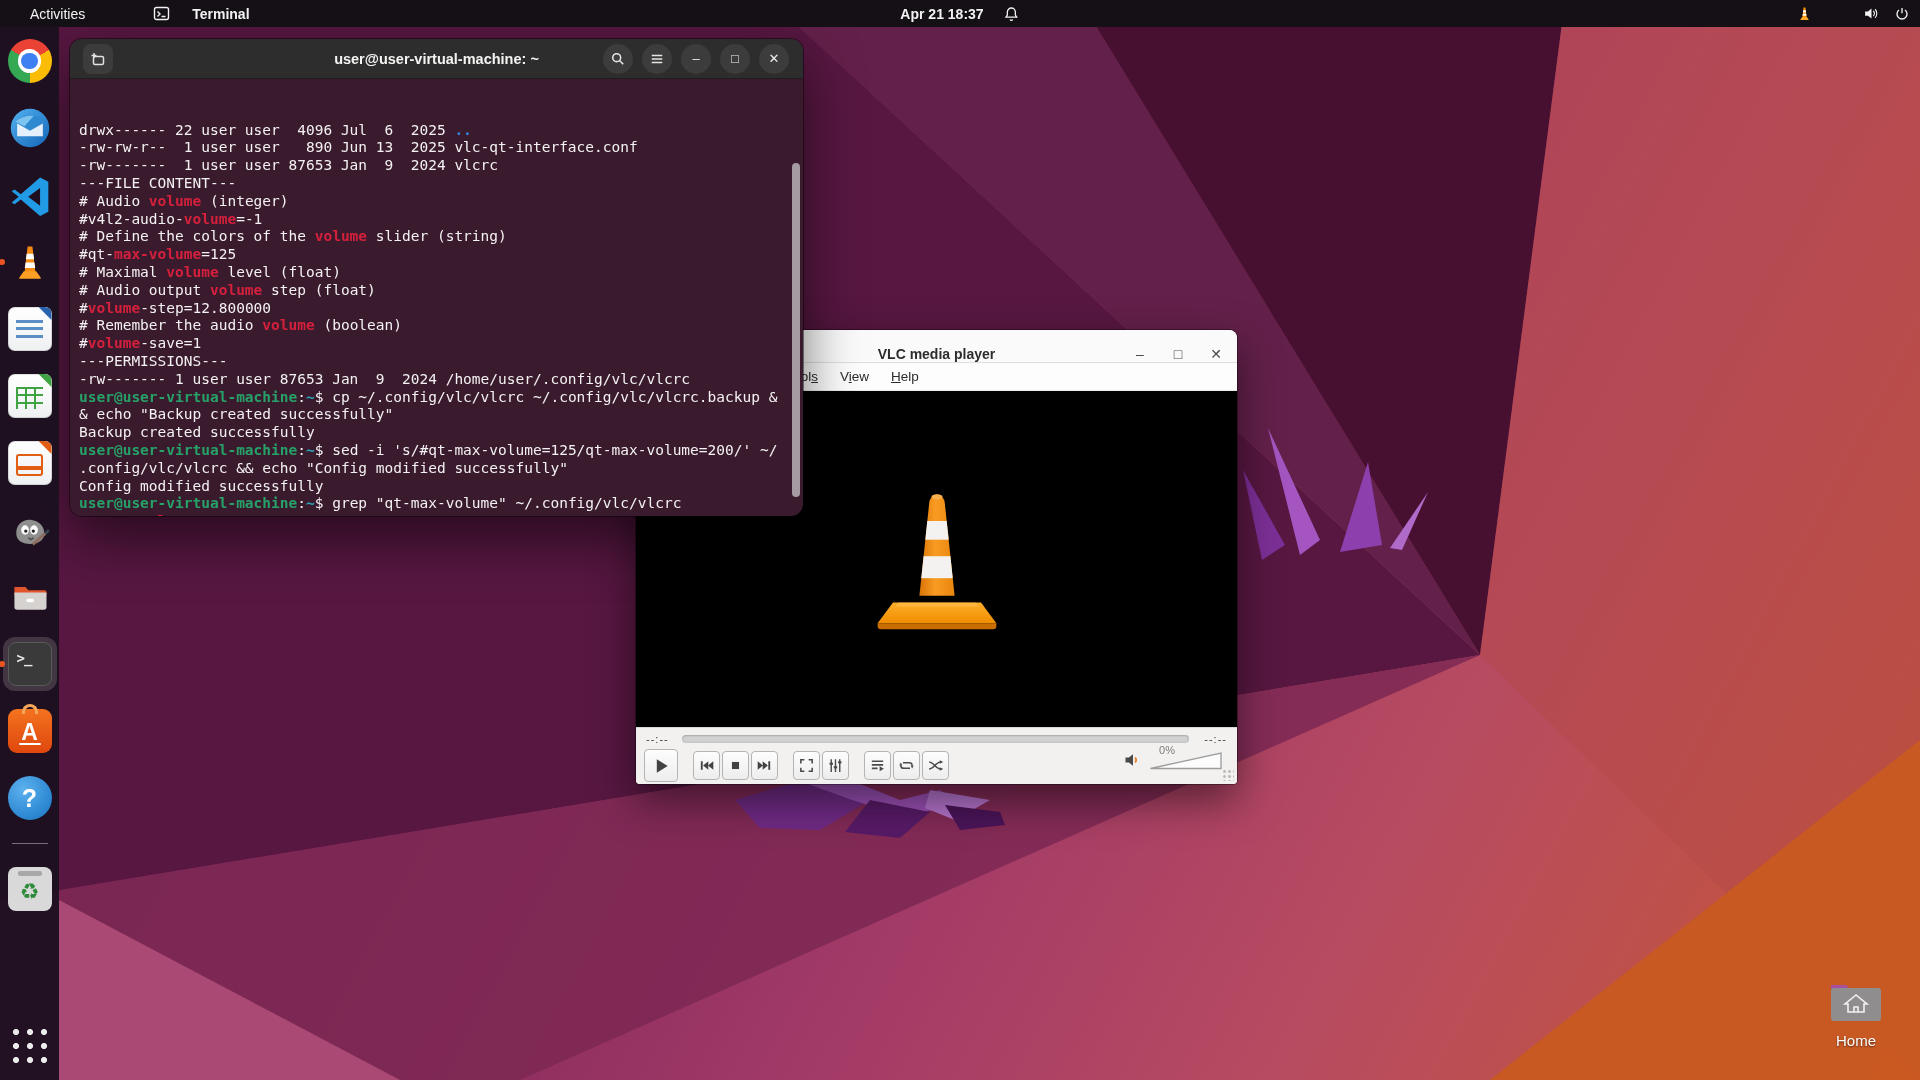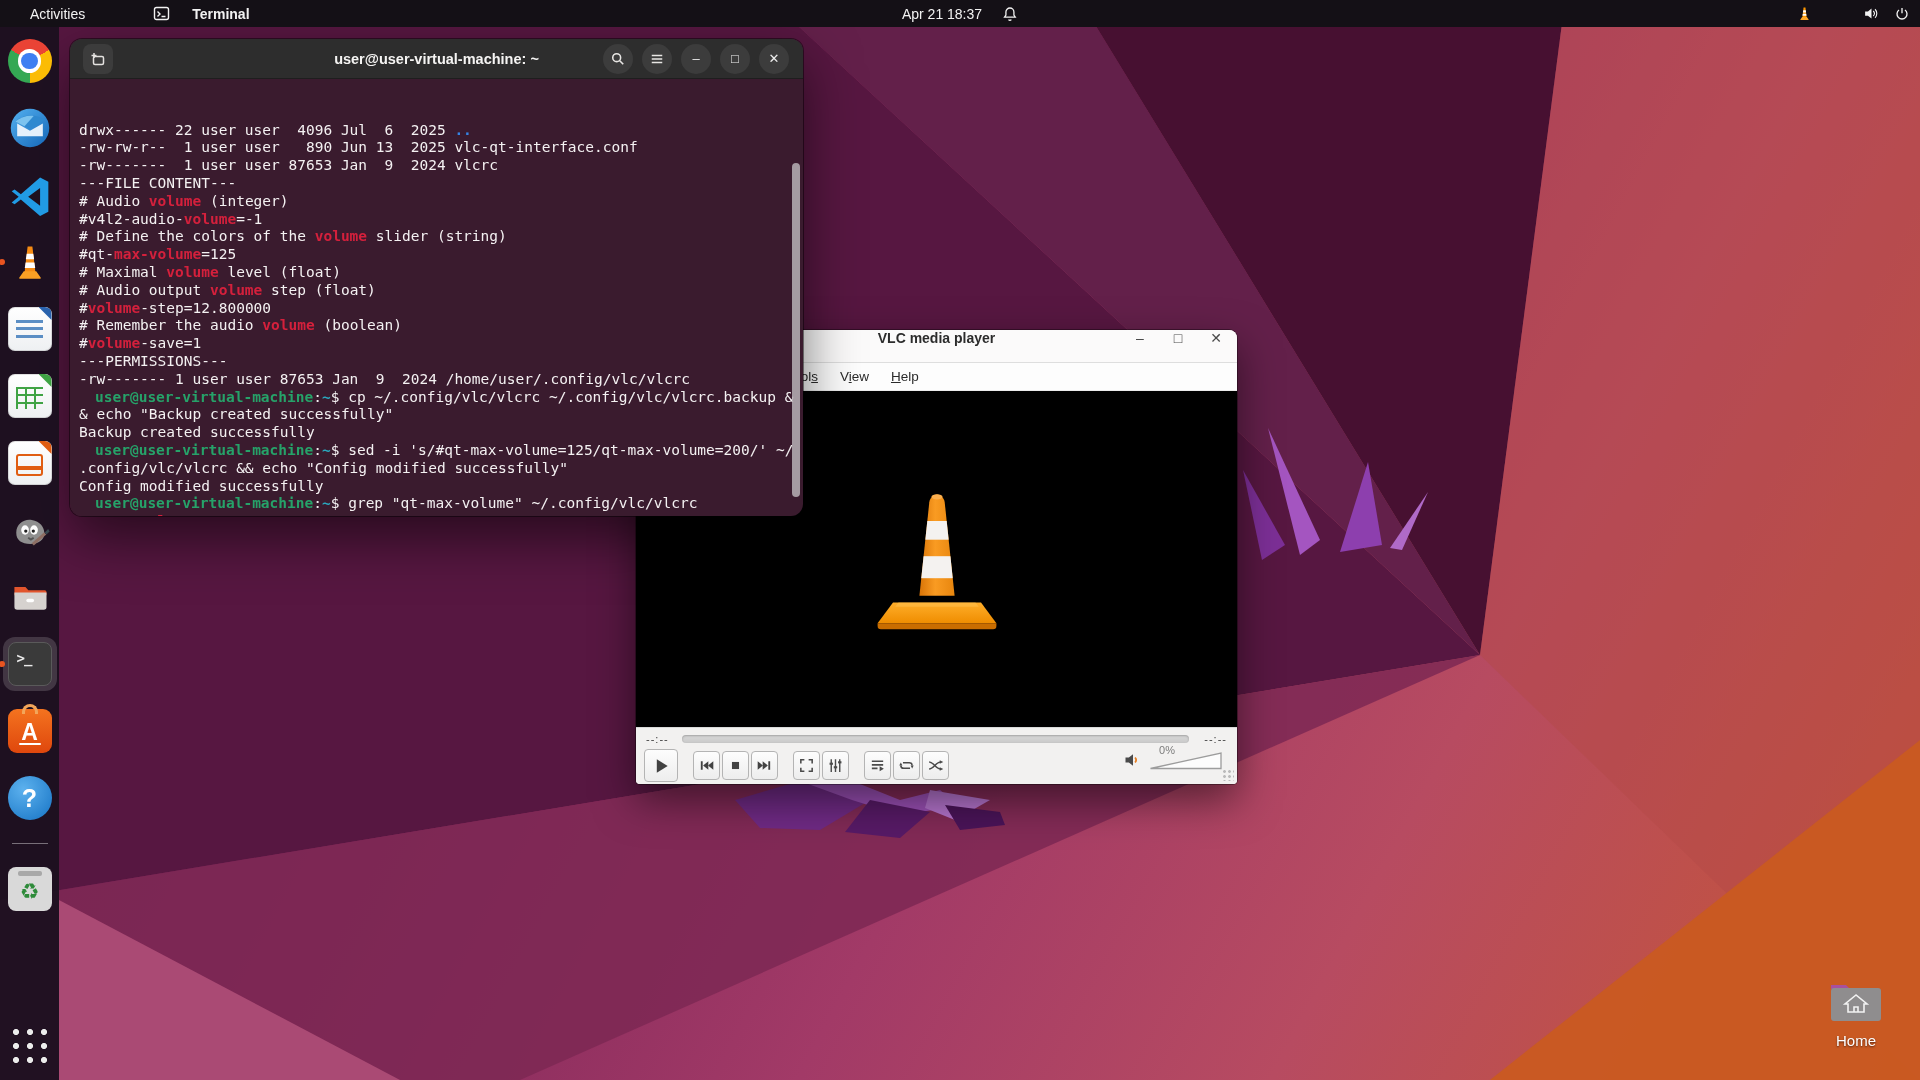--- a/index.html
+++ b/index.html
@@ -9,21 +9,21 @@
   
   .wallpaper { position:absolute; inset:0; z-index:0;
     background:linear-gradient(118deg,#58164b 0%,#7c2458 30%,#a23a67 55%,#b74b61 74%,#c65633 100%); }
   .wallpaper svg { position:absolute; inset:0; }
 
   
   .topbar { position:absolute; left:0; top:0; width:1920px; height:27px; background:#141016;
     color:#f2f2f2; z-index:40; display:flex; align-items:center; font-size:14px; }
   .tb-activities { margin-left:20px; padding:2px 10px; border-radius:12px; cursor:pointer;text-align:right; }
   .tb-app { display:flex; align-items:center; gap:22px; margin-left:58px; font-weight:bold; }
-  .tb-clock { position:absolute; left:50%; transform:translateX(-50%); display:flex; align-items:center; gap:20px; font-weight:normal; }
+  .tb-clock { position:absolute; left:50%; transform:translateX(-50%); display:flex; align-items:center; gap:20px; font-weight:bold; }
   .tb-tray { position:absolute; right:10px; display:flex; align-items:center; gap:14px; }
   .tb-tray .gap { width:22px; }
 
   
   .dock { position:absolute; left:0; top:27px; width:59px; height:1053px; z-index:40;
     background:rgba(26,16,30,.93); display:flex; flex-direction:column; align-items:center;
     padding-top:12px; padding-bottom:12px; gap:23px; }
   .dock-item { position:relative; width:44px; height:44px; flex:0 0 auto; cursor:pointer; }
   .dock-item.active::before { content:''; position:absolute; inset:-5px; background:rgba(255,255,255,.16); border-radius:12px; }
   .run-dot { position:absolute; left:-9px; top:50%; transform:translateY(-50%); width:6px; height:6px;
@@ -82,32 +82,32 @@
   .t-btn { width:30px; height:30px; border-radius:50%; background:#3c3c3c; display:flex; align-items:center;
     justify-content:center; color:#ededed; font-size:13px; cursor:pointer; position:relative; z-index:2; }
   .t-btn.sq { border-radius:8px; }
   .t-left { margin-left:13px; display:flex; }
   .t-right { margin-left:auto; margin-right:14px; display:flex; gap:9px; }
   .t-body { flex:1; background:#3a1b2e; position:relative; font:14.5px/17.8px "DejaVu Sans Mono", monospace;
     color:#f4f1f2; padding:7px 16px 0 9px; white-space:pre; overflow:hidden; }
   .tl { white-space:pre; }
   .seg-w { color:#f4f1f2; }
   .seg-r { color:#d4203c; font-weight:bold;margin-top:20px; }
-  .seg-g { color:#26a269; font-weight:bold;margin-left:16px; }
+  .seg-g { color:#26a269; font-weight:bold; }
   .seg-c { color:#2aa7bd; font-weight:bold; }
   .seg-b { color:#3584e4; font-weight:bold; }
   .t-scrollbar { position:absolute; right:3px; top:84px; width:8px; height:334px; border-radius:4px;
     background:#b9b2b6; opacity:.85; }
 
   
   .vlc { position:absolute; left:636px; top:330px; width:601px; height:454px; z-index:20;
     border-radius:8px 8px 4px 4px; box-shadow:0 16px 42px rgba(0,0,0,.5), 0 0 0 1px rgba(0,0,0,.35);
     display:flex; flex-direction:column; overflow:hidden; background:#f2f1f0; }
   .v-titlebar { height:33px; background:#fbfafa; border-bottom:1px solid #dedede; position:relative;
-    display:flex; align-items:flex-start; flex:0 0 auto; }
+    display:flex; align-items:flex-end; flex:0 0 auto; }
   .v-title { position:absolute; left:0; right:0; text-align:center; font-weight:bold; font-size:14px; color:#2c2c2c; }
   .v-controls { margin-left:auto; margin-right:12px; display:flex; gap:20px; z-index:2; }
   .v-wbtn { color:#4a4a4a; font-size:14px; width:18px; text-align:center; cursor:pointer; }
   .v-menubar { height:28px; background:#fdfdfd; border-bottom:1px solid #ececec; display:flex; align-items:center;
     padding-left:18px; gap:4px; flex:0 0 auto; }
   .vmenu { font-size:13.5px; color:#2b2b2b; padding:2px 9px; border-radius:3px; cursor:pointer; }
   .vmenu .mn { text-decoration:underline; }
   .v-video { flex:1; background:#000; display:flex; align-items:center; justify-content:center; }
   .v-controller { height:57px; background:#f2f1f0; border-top:1px solid #d9d9d9; position:relative; flex:0 0 auto; }
   .v-time { position:absolute; top:5px; font-size:11px; color:#3f3f3f; letter-spacing:1px; }

